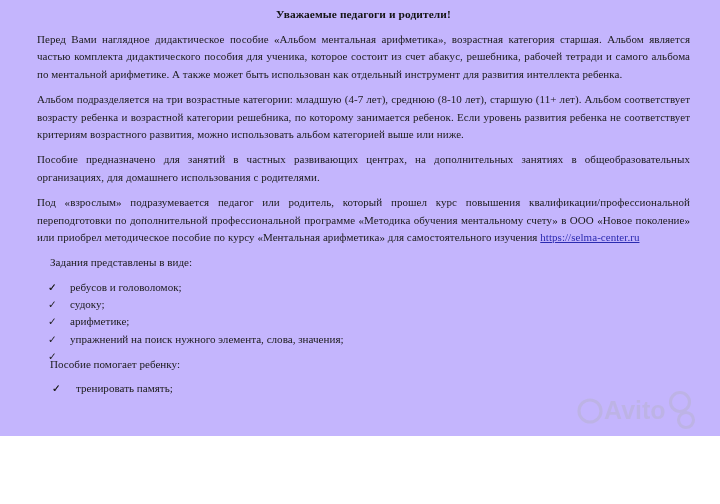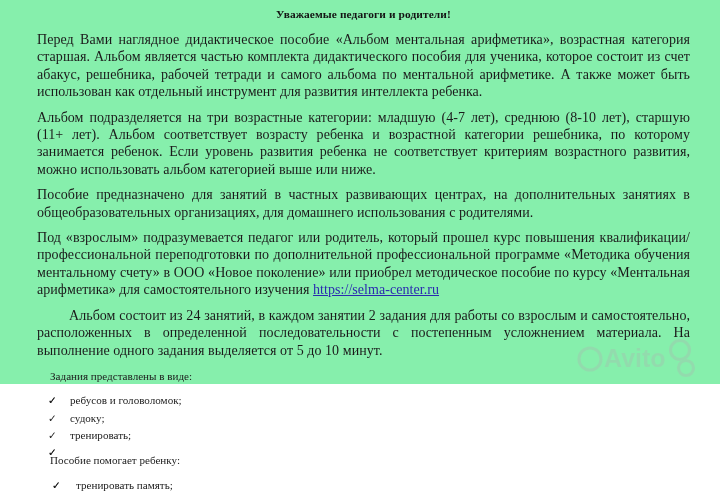--- a/index.html
+++ b/index.html
@@ -13,24 +13,24 @@
     background: #ffffff;
     font-family: "Liberation Serif", "DejaVu Serif", serif;
     color: #1a1a1a;
     overflow: hidden;
     position: relative;
   }
 
   .page {
     position: relative;
     width: 720px;
-    height: 384px;
+    height: 436px;
     box-sizing: border-box;
     padding: 0;
-    background: #86efac;
+    background: #c4b5fd;
   }
 
   .content {
     position: absolute;
     left: 37px;
     top: 7px;
     width: 653px;
   }
 
   .doc-title {
@@ -38,21 +38,21 @@
     font-weight: bold;
     font-size: 11.4px;
     line-height: 15px;
     letter-spacing: 0.1px;
     margin: 0 0 9px 0;
     color: #131313;
   }
 
   p.para {
     margin: 0 0 8px 0;
-    font-size: 14px;
+    font-size: 11px;
     line-height: 17.4px;
     text-align: justify;
     text-justify: inter-word;
     color: #1b1b1b;
     letter-spacing: 0.05px;
   }
 
   p.para.indented {
     text-indent: 32px;
     margin-bottom: 9px;
@@ -138,30 +138,29 @@
     <h1 class="doc-title">Уважаемые педагоги и родители!</h1>
 
     <p class="para">Перед Вами наглядное дидактическое пособие «Альбом ментальная арифметика», возрастная категория старшая. Альбом является частью комплекта дидактического пособия для ученика, которое состоит из счет абакус, решебника, рабочей тетради и самого альбома по ментальной арифметике. А также может быть использован как отдельный инструмент для развития интеллекта ребенка.</p>
 
     <p class="para">Альбом подразделяется на три возрастные категории: младшую (4-7 лет), среднюю (8-10 лет), старшую (11+ лет). Альбом соответствует возрасту ребенка и возрастной категории решебника, по которому занимается ребенок. Если уровень развития ребенка не соответствует критериям возрастного развития, можно использовать альбом категорией выше или ниже.</p>
 
     <p class="para">Пособие предназначено для занятий в частных развивающих центрах, на дополнительных занятиях в общеобразовательных организациях, для домашнего использования с родителями.</p>
 
     <p class="para"><span>Под «взрослым» подразумевается педагог или родитель, который прошел курс повышения квалификации/профессиональной переподготовки по дополнительной профессиональной программе «Методика обучения ментальному счету» в ООО «Новое поколение» или приобрел методическое пособие по курсу «Ментальная арифметика» для самостоятельного изучения </span><a class="ext-link" href="#">https://selma-center.ru</a></p>
 
-    <p class="para indented">Альбом состоит из 24 занятий, в каждом занятии 2 задания для работы со взрослым и самостоятельно, расположенных в определенной последовательности с постепенным усложнением материала. На выполнение одного задания выделяется от 5 до 10 минут.</p>
 
     <p class="lead-in">Задания представлены в виде:</p>
 
     <ul class="check-list">
       <li><span class="tick">✓</span></li>
       <li><span class="tick">✓</span><span>ребусов и головоломок;</span></li>
       <li><span class="tick">✓</span><span>судоку;</span></li>
-      <li><span class="tick">✓</span><span>тренировать;</span></li>
-      <li><span class="tick">✓</span></li>
+      <li><span class="tick">✓</span><span>арифметике;</span></li>
+      <li><span class="tick">✓</span><span>упражнений на поиск нужного элемента, слова, значения;</span></li>
       <li><span class="tick">✓</span></li>
     </ul>
 
     <p class="lead-in gap-before">Пособие помогает ребенку:</p>
 
     <ul class="check-list wide">
       <li><span class="tick">✓</span></li>
       <li><span class="tick">✓</span><span>тренировать память;</span></li>
 
     </ul>

